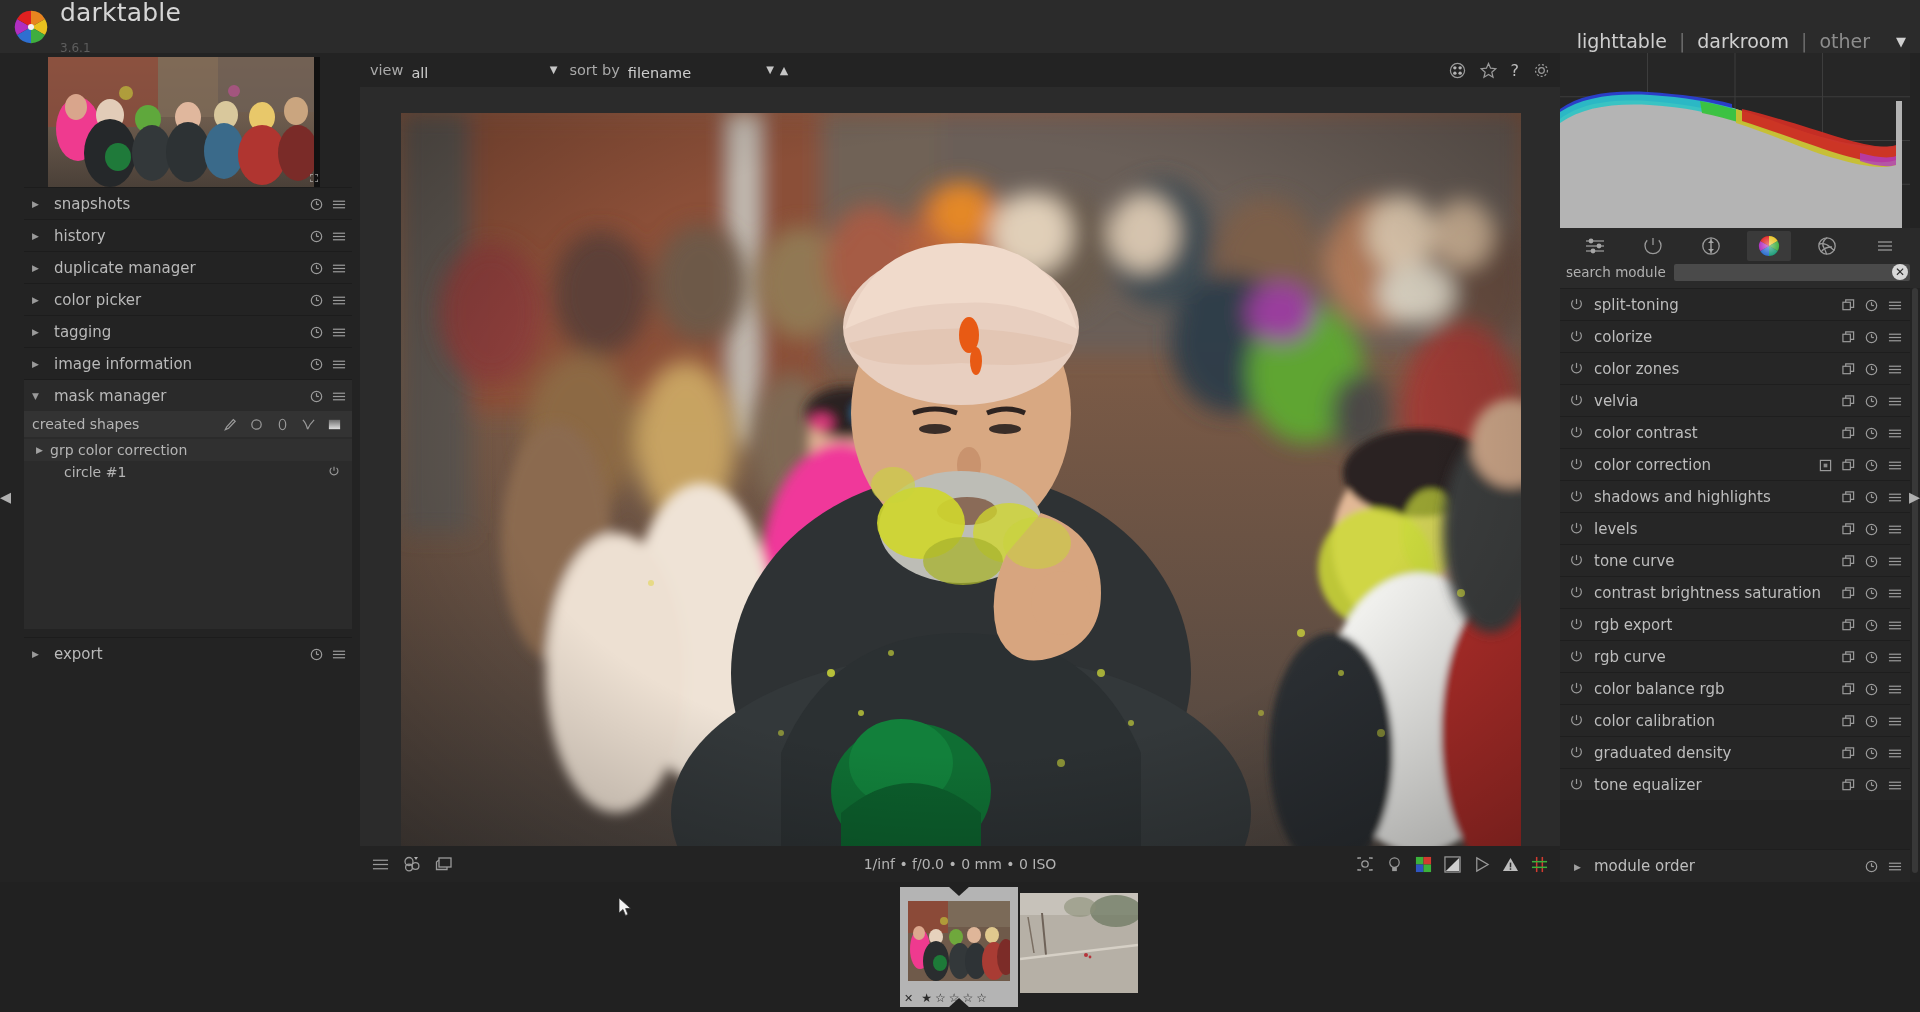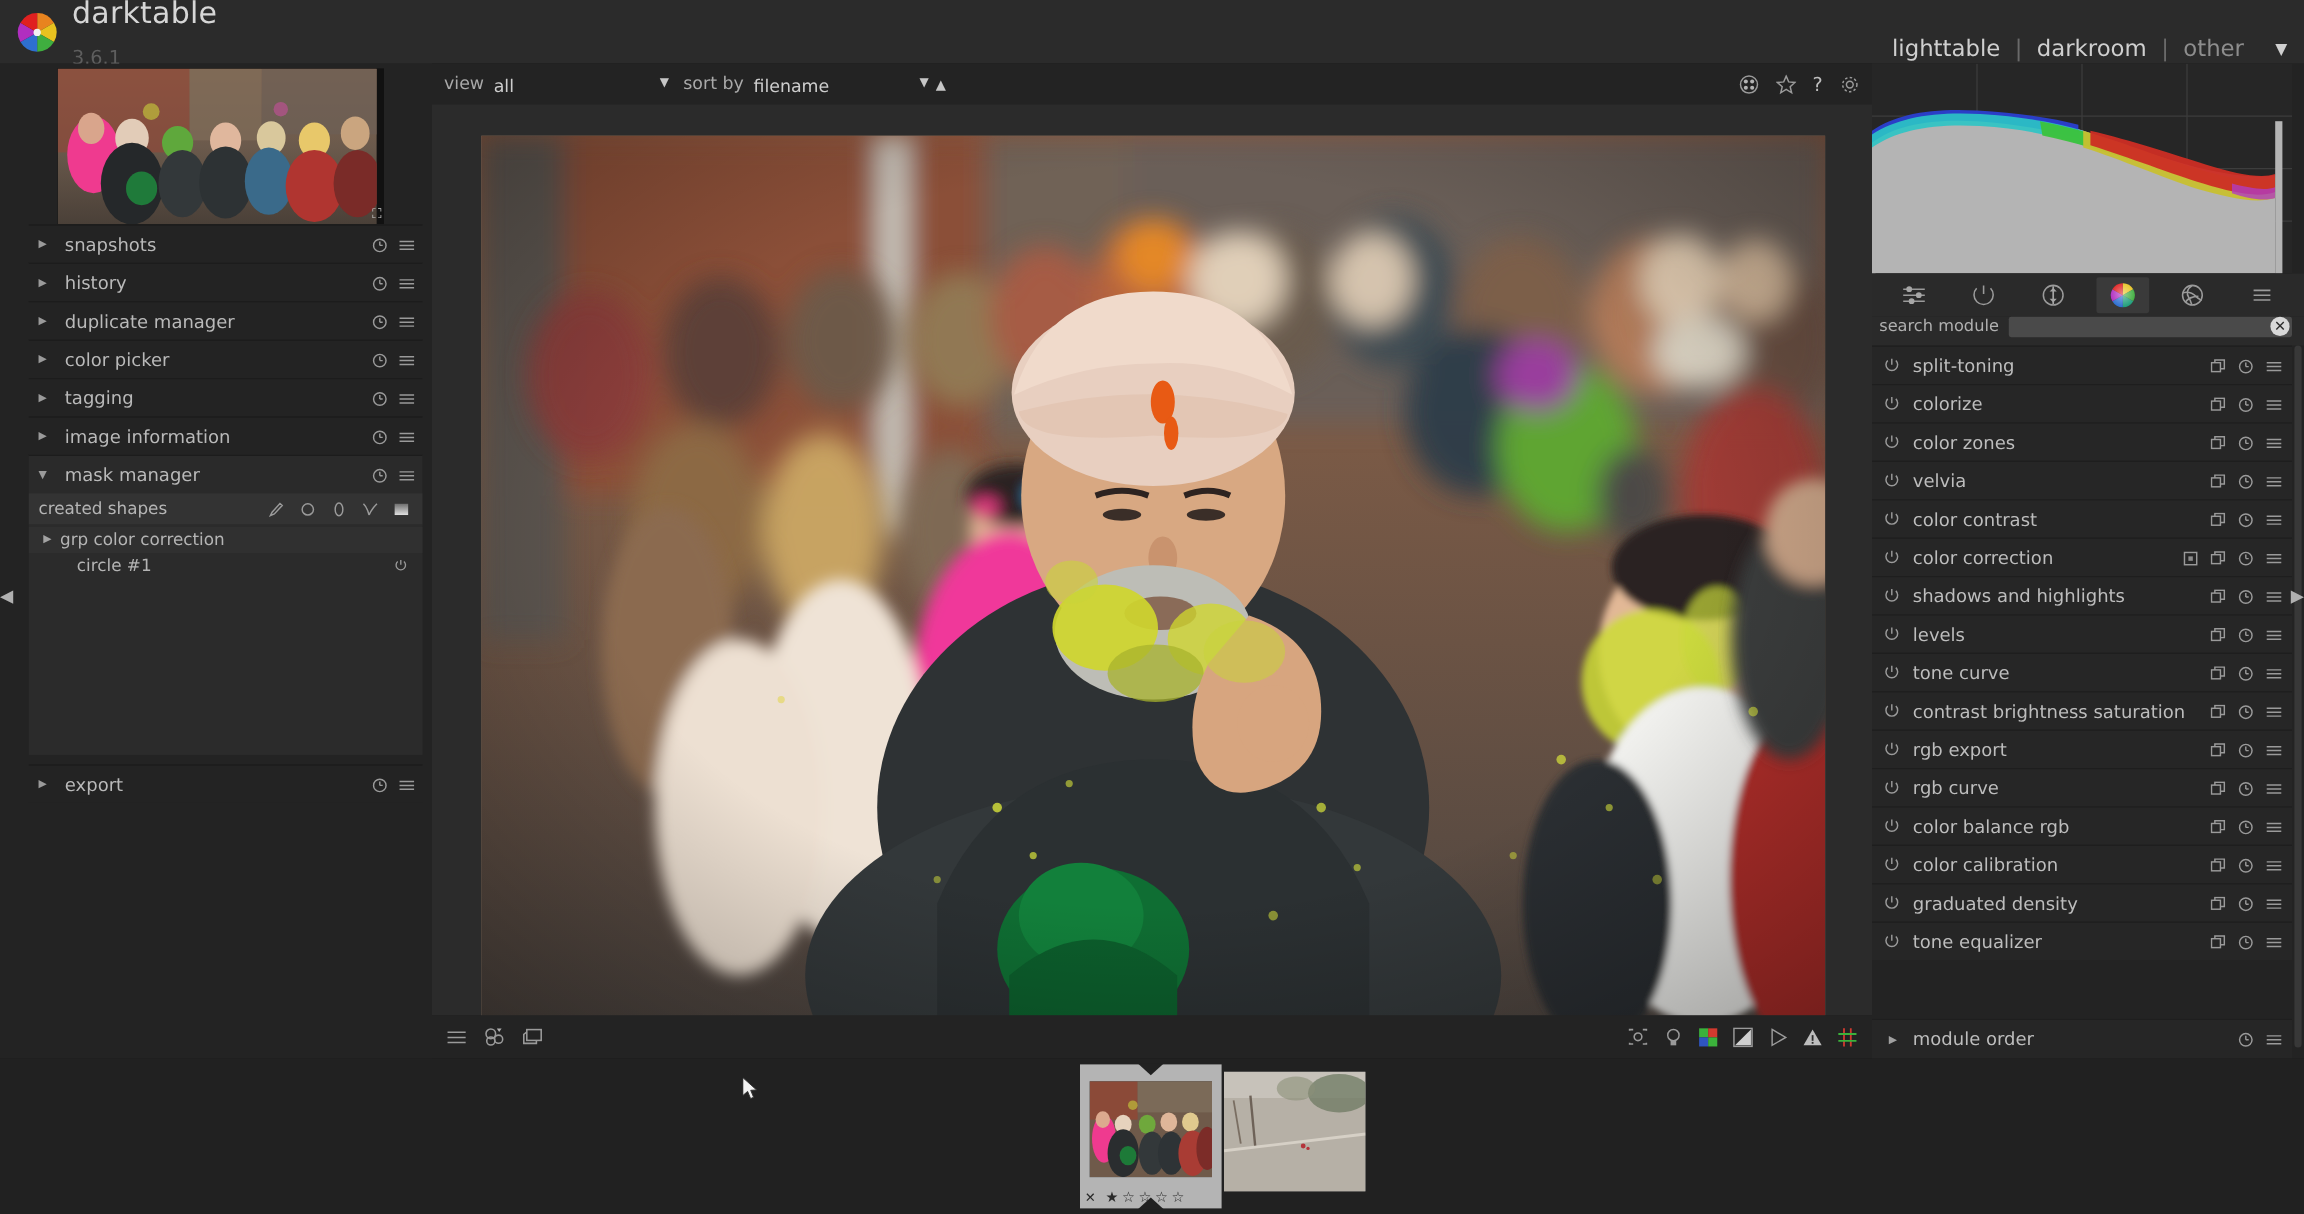--- a/index.html
+++ b/index.html
@@ -16,21 +16,21 @@
   
   #topbar {
     position: absolute; left:0; top:0; width:1920px; height:53px;
     background: #2b2b2b;
     display:flex; align-items:center;
   }
   #brand { display:flex; align-items:center; padding-left:12px; width:350px; }
   #logo-wrap { width:38px; height:38px; position:relative; margin-right:10px;}
   #brandtext { line-height:1; }
   #brandtext .name { font-size:25px; color:#d6d6d6; letter-spacing:0.2px; }
-  #brandtext .ver { font-size:16px; color:#5e5e5e; margin-top:17px; }
+  #brandtext .ver { font-size:12px; color:#5e5e5e; margin-top:17px; }
   #topstatus {
     position:absolute; left:0; right:0; top:17px; text-align:center;
     font-size:14.5px; color:#aeaeae; pointer-events:none;
   }
   #viewsel {
     position:absolute; right:14px; top:28px;
     display:flex; align-items:center; gap:0px; font-size:19px;
   }
   #viewsel .vitem { padding:2px 10px; color:#cfcfcf; }
   #viewsel .vitem.dim { color:#8d8d8d; }
@@ -639,20 +639,21 @@
               <polygon points="11,1 15,1 13,4" fill="#b0b0b0"></polygon>
             </svg>
         </span>
         <span>
           <svg width="18" height="16" viewBox="0 0 18 16">
               <rect class="ic" x="4" y="2" width="12" height="9"></rect>
               <path class="ic" d="M4 4 L1.5 6 L1.5 13.5 L12 13.5 L12 11"></path>
             </svg>
         </span>
       </div>
+      <div id="cb-mid">1/inf • f/0.0 • 0 mm • 0 ISO</div>
       <div id="cb-right">
         <span>
           <svg width="18" height="16" viewBox="0 0 18 16">
               <circle class="ic" cx="9" cy="8" r="3.2"></circle>
               <path class="ic" d="M2 3 L2 2 L5 2 M16 3 L16 2 L13 2 M2 13 L2 14 L5 14 M16 13 L16 14 L13 14"></path>
             </svg>
         </span>
         <span>
           <svg width="17" height="17" viewBox="0 0 18 18">
               <circle class="ic" cx="9" cy="7" r="5" fill="#d7d7d7" stroke="#9a9a9a"></circle>

